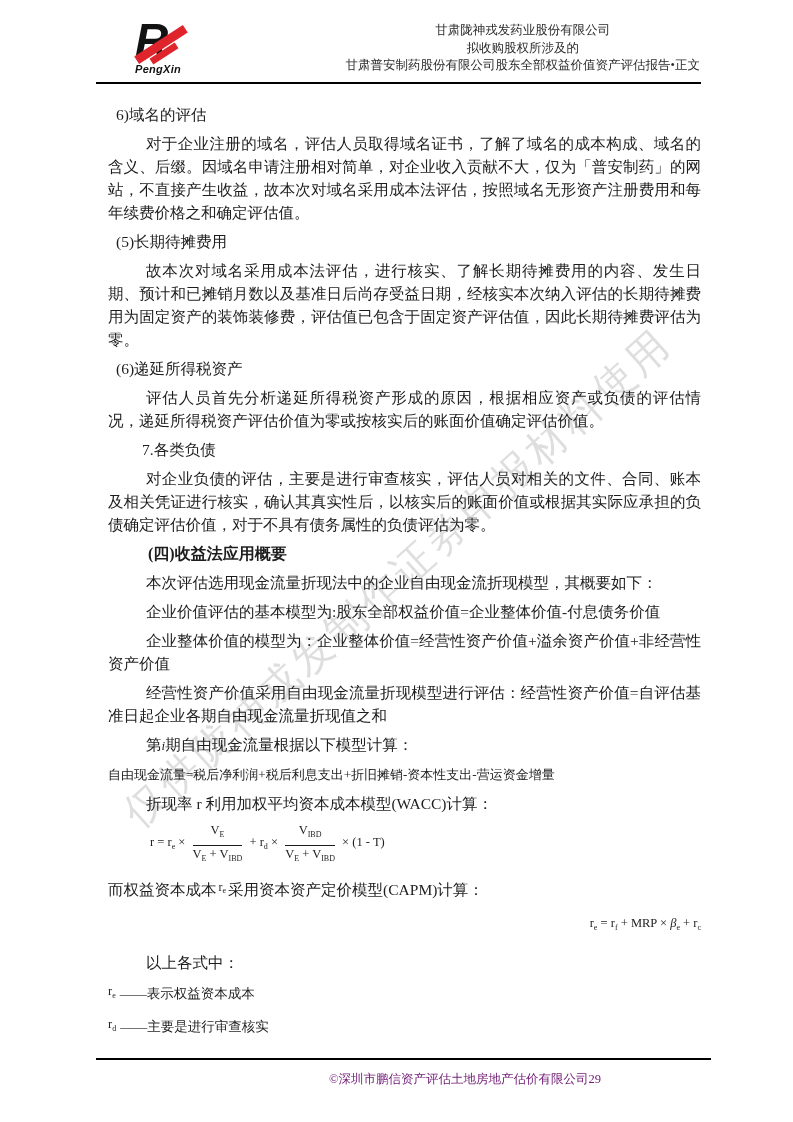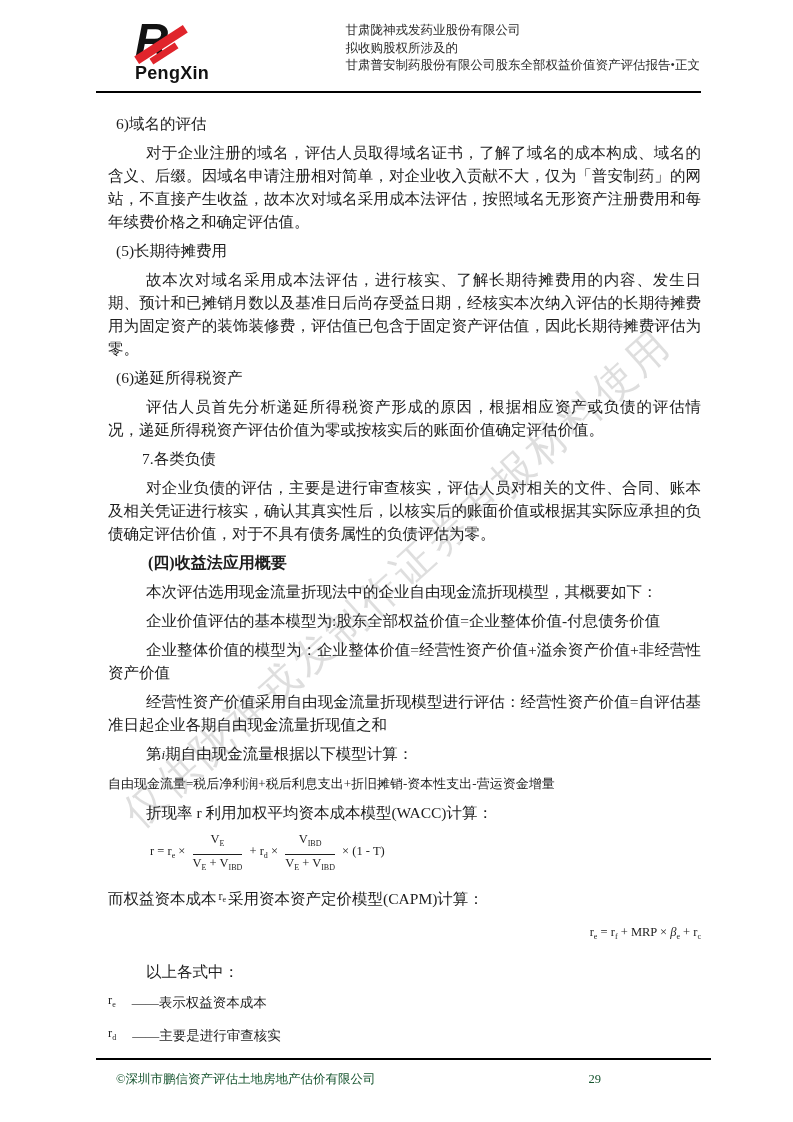--- a/index.html
+++ b/index.html
@@ -9,23 +9,23 @@
   .hdr{position:relative;z-index:2;display:flex;justify-content:space-between;
        align-items:flex-start;padding:20px 93px 0 135px;}
   .logo{width:70px;}
   .logo-r{position:relative;width:60px;height:42px;}
   .r-glyph{font-family:"Liberation Sans",sans-serif;font-style:italic;font-weight:900;
            font-size:46px;line-height:40px;color:#121212;letter-spacing:-2px;display:inline-block;}
   .r-band{position:absolute;left:-3px;top:20px;width:58px;height:9px;background:#e0242b;
           transform:rotate(-33deg);}
   .r-band2{position:absolute;left:14px;top:30px;width:30px;height:7px;background:#e0242b;
            transform:rotate(-33deg);}
-  .logo-word{font-family:"Liberation Sans",sans-serif;font-weight:800;
-             font-size:18px;letter-spacing:0.3px;color:#121212;margin-top:1px;}
-  .hdr-lines{text-align:left;font-size:12.5px;line-height:17.5px;color:#2b2b2b;padding-top:2px;}
+  .logo-word{font-family:"Liberation Sans",sans-serif;font-style:italic;font-weight:800;
+             font-size:11px;letter-spacing:0.3px;color:#121212;margin-top:1px;}
+  .hdr-lines{text-align:center;font-size:12.5px;line-height:17.5px;color:#2b2b2b;padding-top:2px;}
   .hdr-rule{position:relative;z-index:2;height:2px;background:#000;margin:7px 92px 0 96px;}
   
   .main{position:relative;z-index:2;padding:19px 92px 0 108px;font-size:15.5px;
         line-height:23px;text-align:justify;}
   .main p{margin:0 0 6px 0;}
   .indent{text-indent:38px;}
   .head-small{text-indent:8px;margin:2px 0 6px;}
   .head-num{text-indent:34px;margin:2px 0 6px;}
   .head-bold{font-weight:bold;font-size:16px;text-indent:40px;margin:4px 0 7px;}
   .small-formula{font-size:13px;margin:1px 0 8px 38px;text-align:left;}
@@ -33,31 +33,31 @@
   .frac{display:inline-block;vertical-align:middle;text-align:center;margin:0 4px;line-height:1.25;}
   .frac .num{display:block;border-bottom:1px solid #1d1d1d;padding:0 4px 5px;}
   .frac .den{display:block;padding-top:1px;}
   .fsub{font-size:8px;vertical-align:-3px;letter-spacing:0;}
   .capm-block{margin:10px 0 12px 42px;font-size:12.5px;text-align:right;}
   .beta{font-style:italic;}
   .inl-sym{font-size:12px;vertical-align:4px;margin:0 2px;}
   .inl-sym .fsub{vertical-align:-2px;}
   .ivar{font-style:italic;font-size:13px;}
   .def-line{margin:0 0 13px 30px;font-size:13.5px;text-align:left;}
-  .def-sym{font-size:12.5px;vertical-align:3px;margin-right:16px;}
+  .def-sym{font-size:12.5px;vertical-align:3px;margin-right:4px;}
   
   .watermark{position:absolute;left:398px;top:578px;z-index:1;
              transform:translate(-50%,-50%) rotate(-42deg);
              font-size:41px;letter-spacing:4px;white-space:nowrap;
              color:rgba(0,0,0,0.13);pointer-events:none;}
   
   .ftr{position:absolute;left:0;right:0;top:1058px;z-index:2;}
   .ftr-rule{height:2px;background:#000;margin:0 82px 0 96px;}
-  .ftr-row{display:flex;justify-content:space-between;align-items:baseline;
-           padding:11px 192px 0 116px;font-size:12.5px;color:#14532d;}
+  .ftr-row{display:flex;justify-content:flex-end;align-items:baseline;
+           padding:11px 192px 0 116px;font-size:12.5px;color:#701a75;}
 </style>
 </head>
 <body>
 
 <div class="page">
 
   <div class="watermark">仅供陇神戎发制作证券申报材料使用</div>
 
   <header class="hdr">
     <div class="logo">

